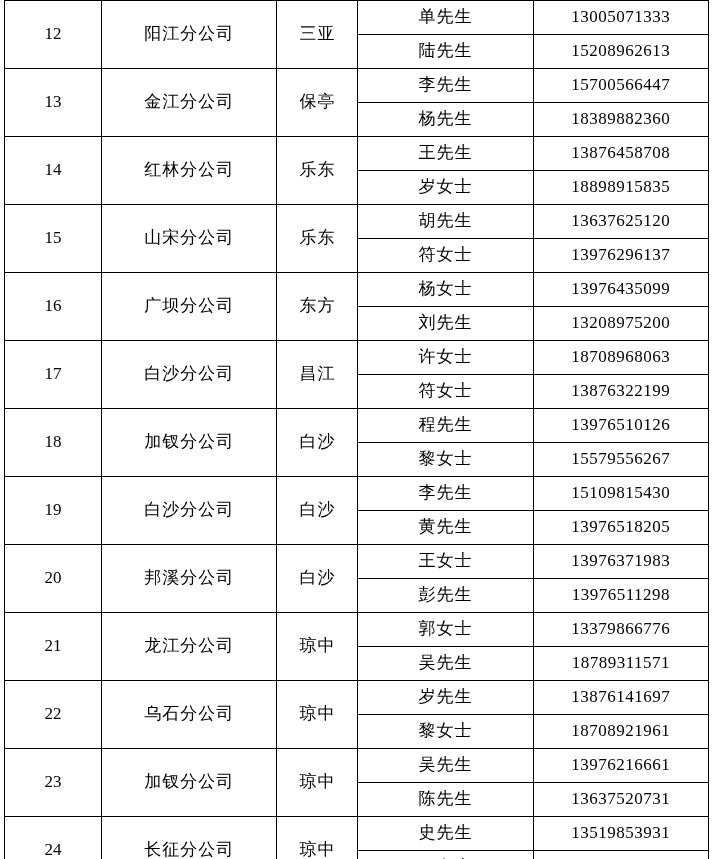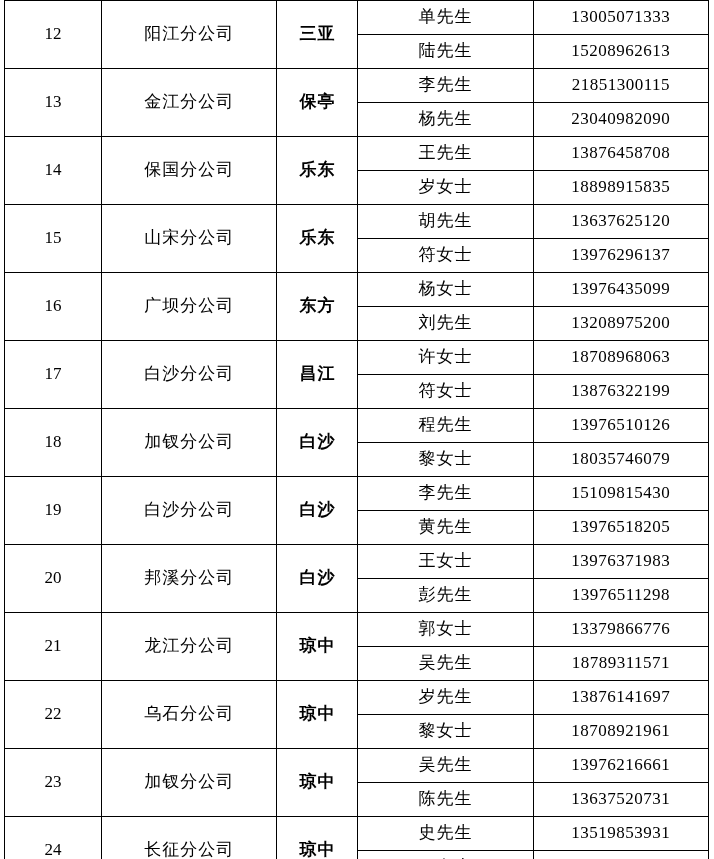--- a/index.html
+++ b/index.html
@@ -42,21 +42,20 @@
     width: 97px;
     font-size: 16px;
   }
   td.col-company {
     width: 175px;
     letter-spacing: 1px;
   }
   td.col-area {
     width: 81px;
     letter-spacing: 1px;
-    font-weight: bold;
   }
   td.col-person {
     width: 175px;
     letter-spacing: 1px;
   }
   td.col-phone {
     width: 175px;
     font-family: "Liberation Serif", "DejaVu Serif", serif;
     letter-spacing: 0.5px;
   }
@@ -76,29 +75,29 @@
         </tr>
         <tr>
           <td class="col-person">陆先生</td>
           <td class="col-phone">15208962613</td>
         </tr>
         <tr>
           <td class="col-index" rowspan="2">13</td>
           <td class="col-company" rowspan="2">金江分公司</td>
           <td class="col-area" rowspan="2">保亭</td>
           <td class="col-person">李先生</td>
-          <td class="col-phone">21851300115</td>
+          <td class="col-phone">15700566447</td>
         </tr>
         <tr>
           <td class="col-person">杨先生</td>
-          <td class="col-phone">23040982090</td>
+          <td class="col-phone">18389882360</td>
         </tr>
         <tr>
           <td class="col-index" rowspan="2">14</td>
-          <td class="col-company" rowspan="2">保国分公司</td>
+          <td class="col-company" rowspan="2">红林分公司</td>
           <td class="col-area" rowspan="2">乐东</td>
           <td class="col-person">王先生</td>
           <td class="col-phone">13876458708</td>
         </tr>
         <tr>
           <td class="col-person">岁女士</td>
           <td class="col-phone">18898915835</td>
         </tr>
         <tr>
           <td class="col-index" rowspan="2">15</td>
@@ -135,21 +134,21 @@
         </tr>
         <tr>
           <td class="col-index" rowspan="2">18</td>
           <td class="col-company" rowspan="2">加钗分公司</td>
           <td class="col-area" rowspan="2">白沙</td>
           <td class="col-person">程先生</td>
           <td class="col-phone">13976510126</td>
         </tr>
         <tr>
           <td class="col-person">黎女士</td>
-          <td class="col-phone">18035746079</td>
+          <td class="col-phone">15579556267</td>
         </tr>
         <tr>
           <td class="col-index" rowspan="2">19</td>
           <td class="col-company" rowspan="2">白沙分公司</td>
           <td class="col-area" rowspan="2">白沙</td>
           <td class="col-person">李先生</td>
           <td class="col-phone">15109815430</td>
         </tr>
         <tr>
           <td class="col-person">黄先生</td>

